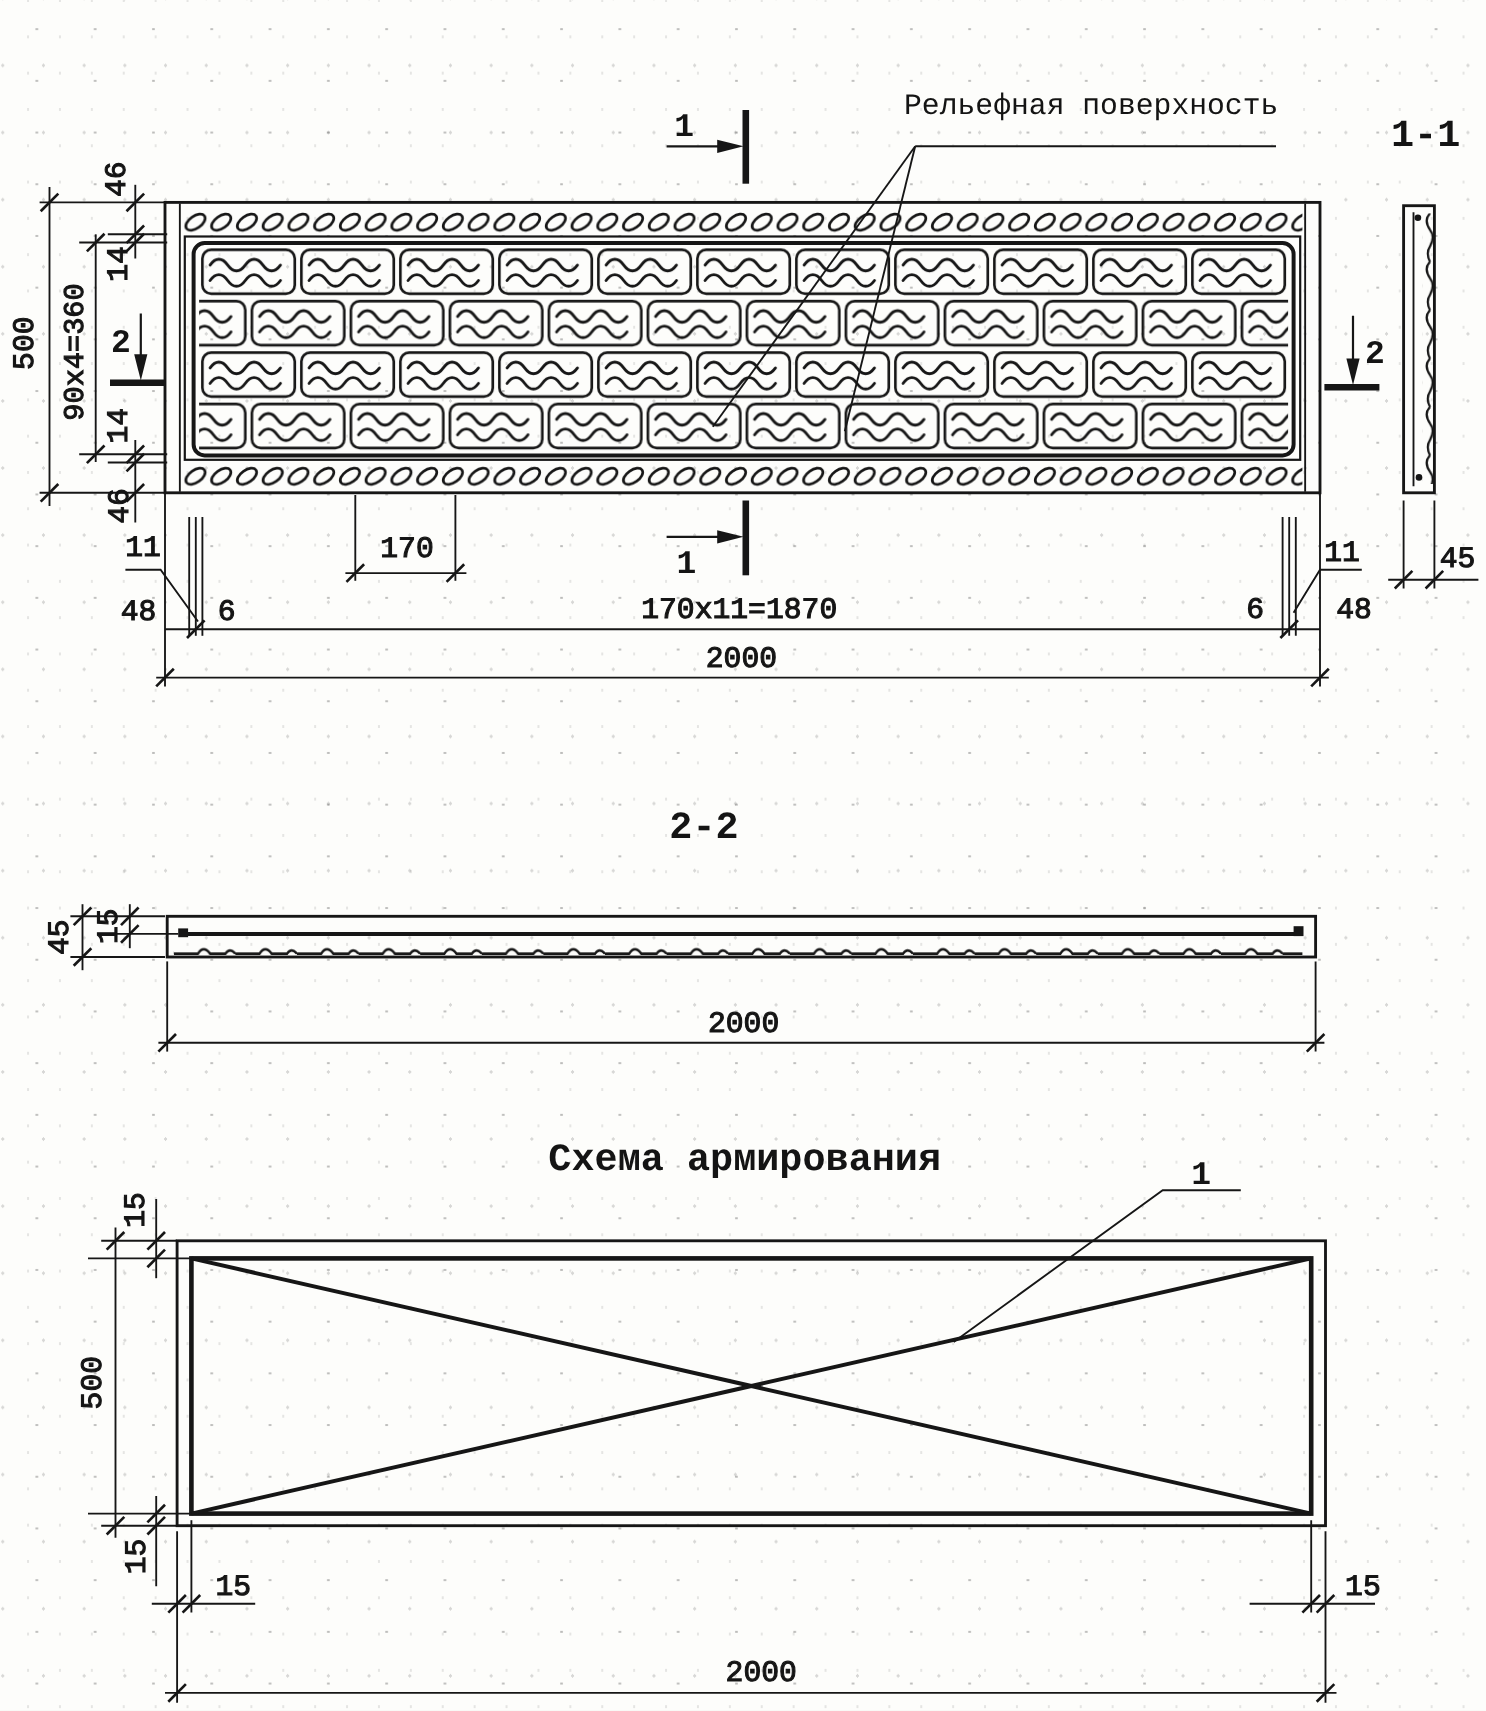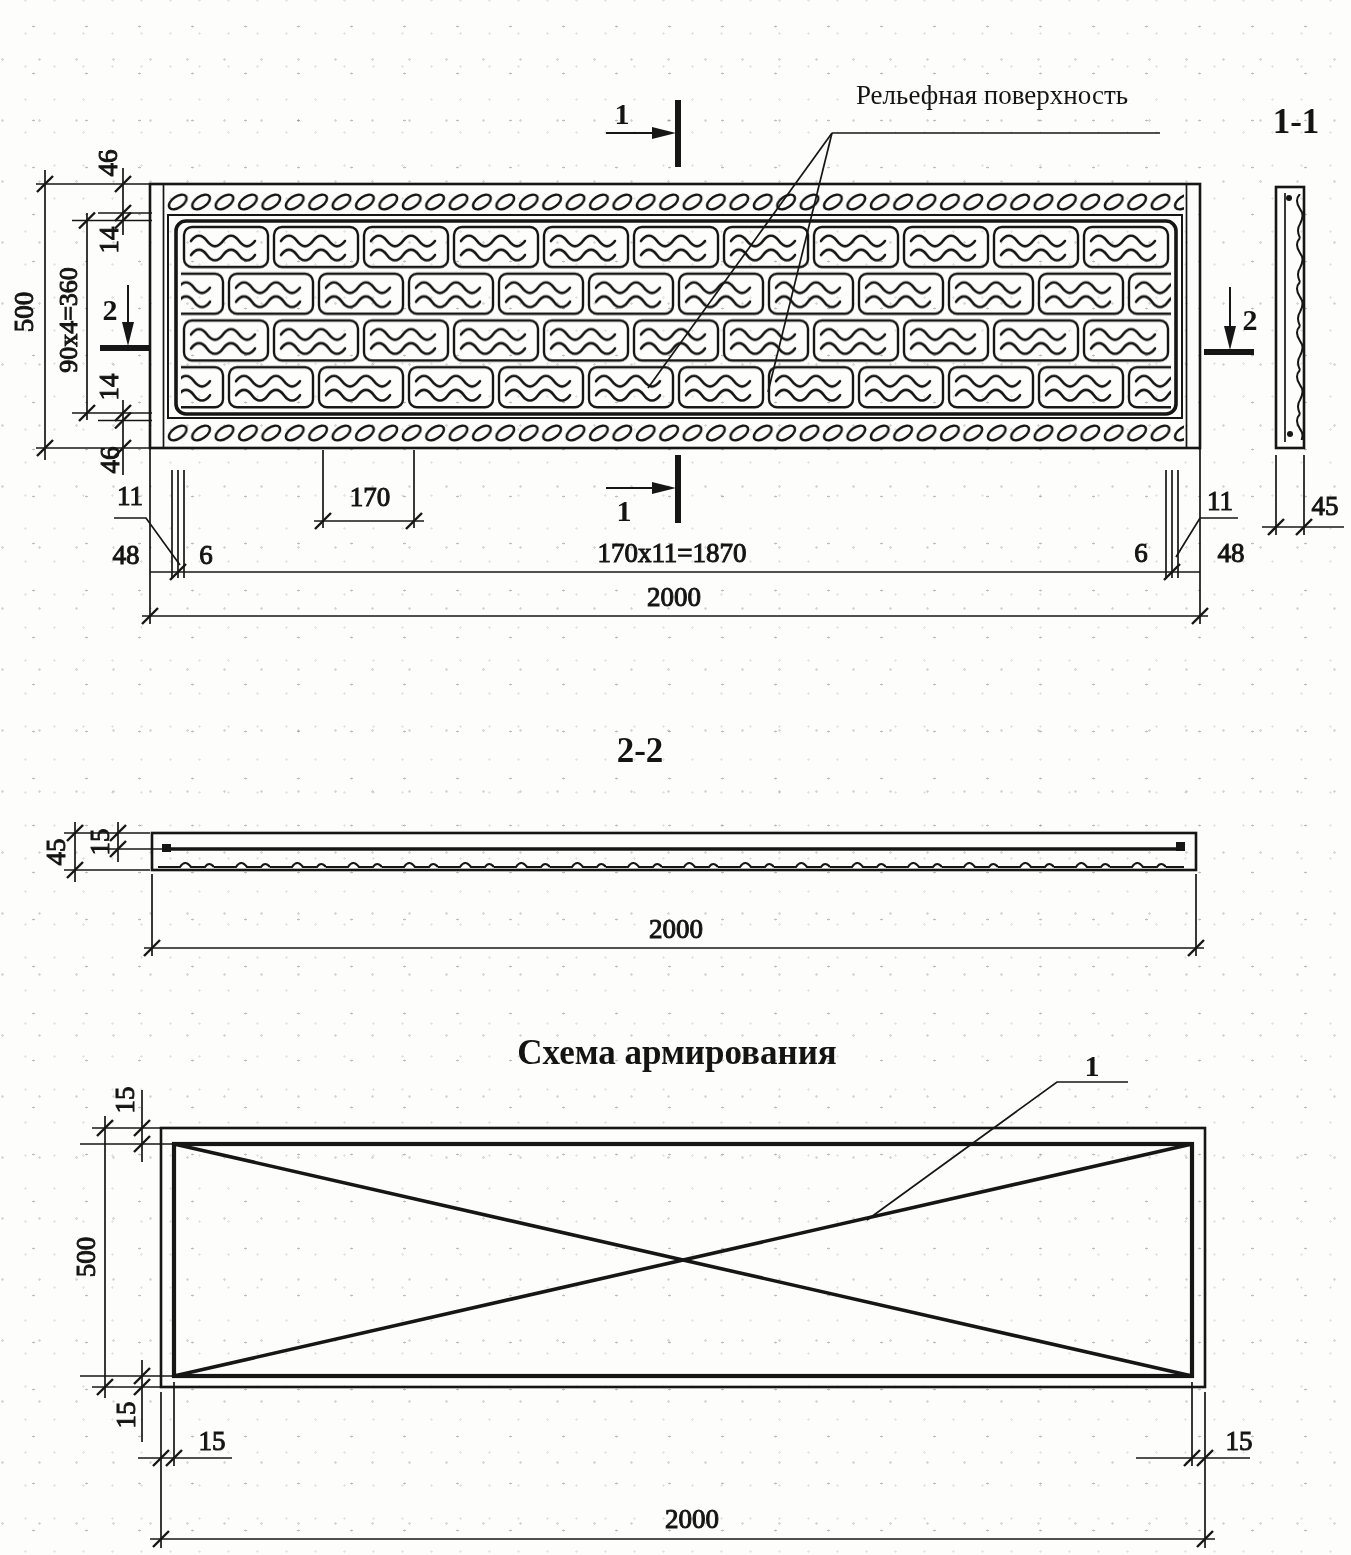--- a/index.html
+++ b/index.html
@@ -5,21 +5,21 @@
   html,body{margin:0;padding:0;background:#f6f6f4;}
   .sheet{
     position:relative;width:1351px;height:1555px;margin:0 auto;
     background-color:#fdfdfb;
     background-image:
       radial-gradient(rgba(20,20,20,.28) 1px, transparent 1.2px),
       radial-gradient(rgba(20,20,20,.16) 1px, transparent 1.2px),
       radial-gradient(rgba(20,20,20,.10) 1px, transparent 1.3px);
     background-size:53px 47px, 37px 61px, 29px 33px;
     background-position:7px 3px, 21px 29px, 11px 17px;
-    font-family:Liberation Serif, serif;
+    font-family:Liberation Mono, monospace;
   }
   svg{position:absolute;left:0;top:0;}
   svg .ln{stroke:#161616;fill:none;}
   svg .obj{stroke-width:2.6;}
   svg .med{stroke-width:2;}
   svg .thin{stroke-width:1.7;}
   svg .thick{stroke-width:3.6;}
   svg .bar{stroke-width:6;stroke:#161616;}
   svg .tkk{stroke:#161616;stroke-width:2.4;}
   text{fill:#141414;}

